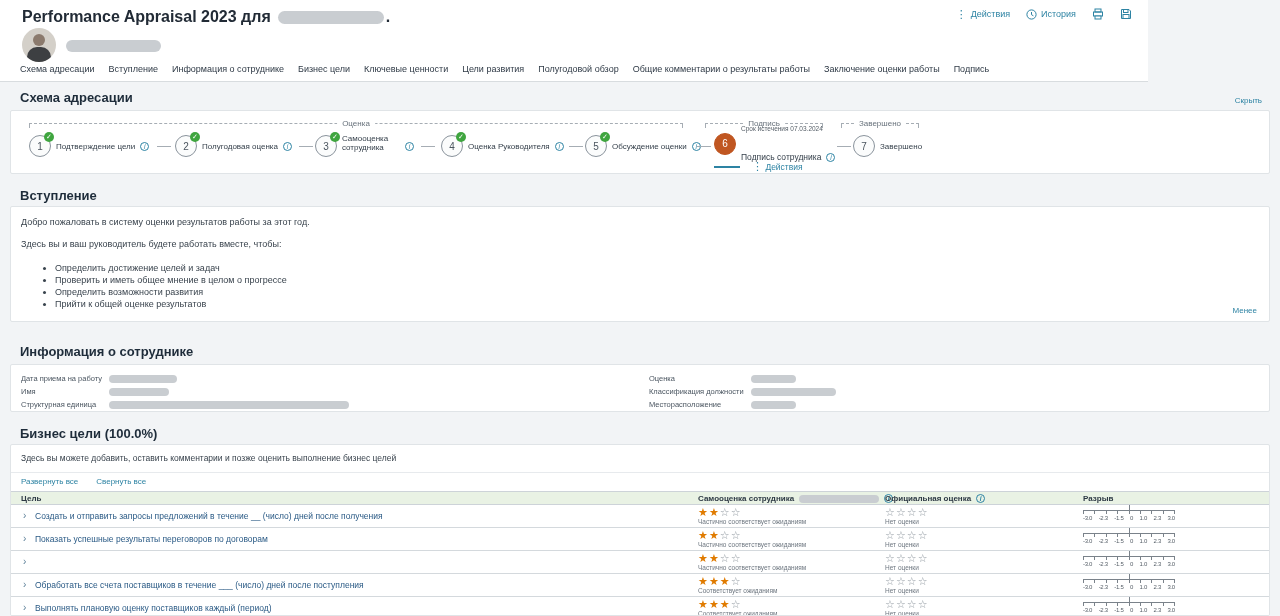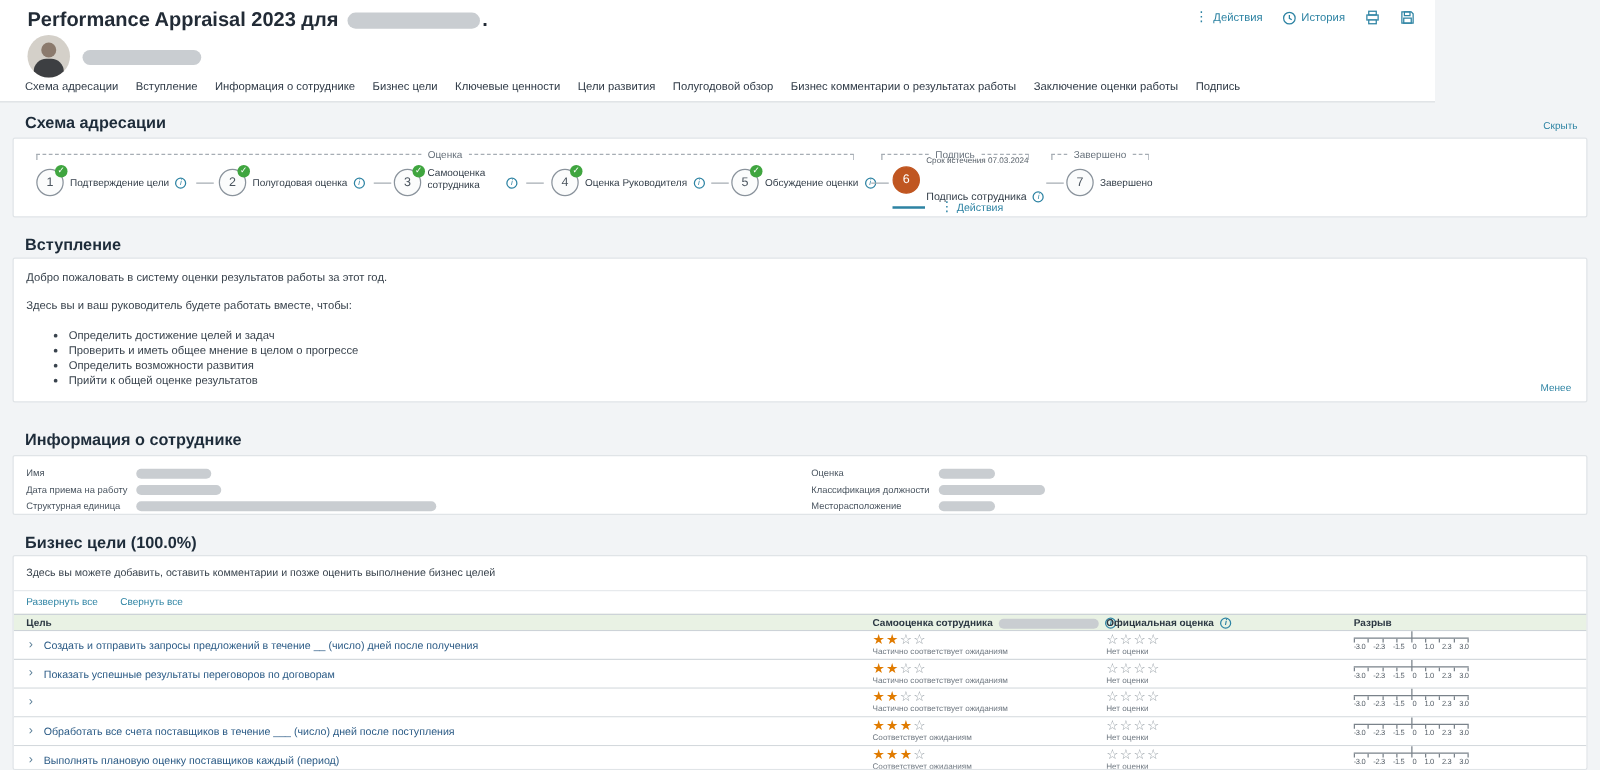--- a/index.html
+++ b/index.html
@@ -149,21 +149,21 @@
   <span class="redact avatar-name"></span>
 
   <div class="tab-bar">
       <span class="tab">Схема адресации</span>
       <span class="tab">Вступление</span>
       <span class="tab">Информация о сотруднике</span>
       <span class="tab">Бизнес цели</span>
       <span class="tab">Ключевые ценности</span>
       <span class="tab">Цели развития</span>
       <span class="tab">Полугодовой обзор</span>
-      <span class="tab">Бизнес комментарии о результатах работы</span>
+      <span class="tab">Общие комментарии о результаты работы</span>
       <span class="tab">Заключение оценки работы</span>
       <span class="tab">Подпись</span>
     </div>
 </div>
 
 <div class="section-title" style="top:90px">Схема адресации</div>
 <span class="link hide-link">Скрыть</span>
 
 <div class="card" id="card-routing">
   <div class="grp" style="left:18px;width:654px">
@@ -265,26 +265,26 @@
       <li>Определить возможности развития</li>
       <li>Прийти к общей оценке результатов</li>
     </ul>
   <span class="link less-link">Менее</span>
 </div>
 
 <div class="section-title" style="top:344px">Информация о сотруднике</div>
 <div class="card" id="card-emp">
   <div class="emp-col left">
     <div class="emp-row">
+      <span class="emp-label">Дата приема на работу</span>
+      <span class="redact vpill" style="width:68px"></span>
+    </div>
+    <div class="emp-row">
       <span class="emp-label">Имя</span>
       <span class="redact vpill" style="width:60px"></span>
-    </div>
-    <div class="emp-row">
-      <span class="emp-label">Дата приема на работу</span>
-      <span class="redact vpill" style="width:68px"></span>
     </div>
     <div class="emp-row">
       <span class="emp-label">Структурная единица</span>
       <span class="redact vpill" style="width:240px"></span>
     </div>
   </div>
   <div class="emp-col right">
     <div class="emp-row">
       <span class="emp-label">Оценка</span>
       <span class="redact vpill" style="width:45px"></span>

